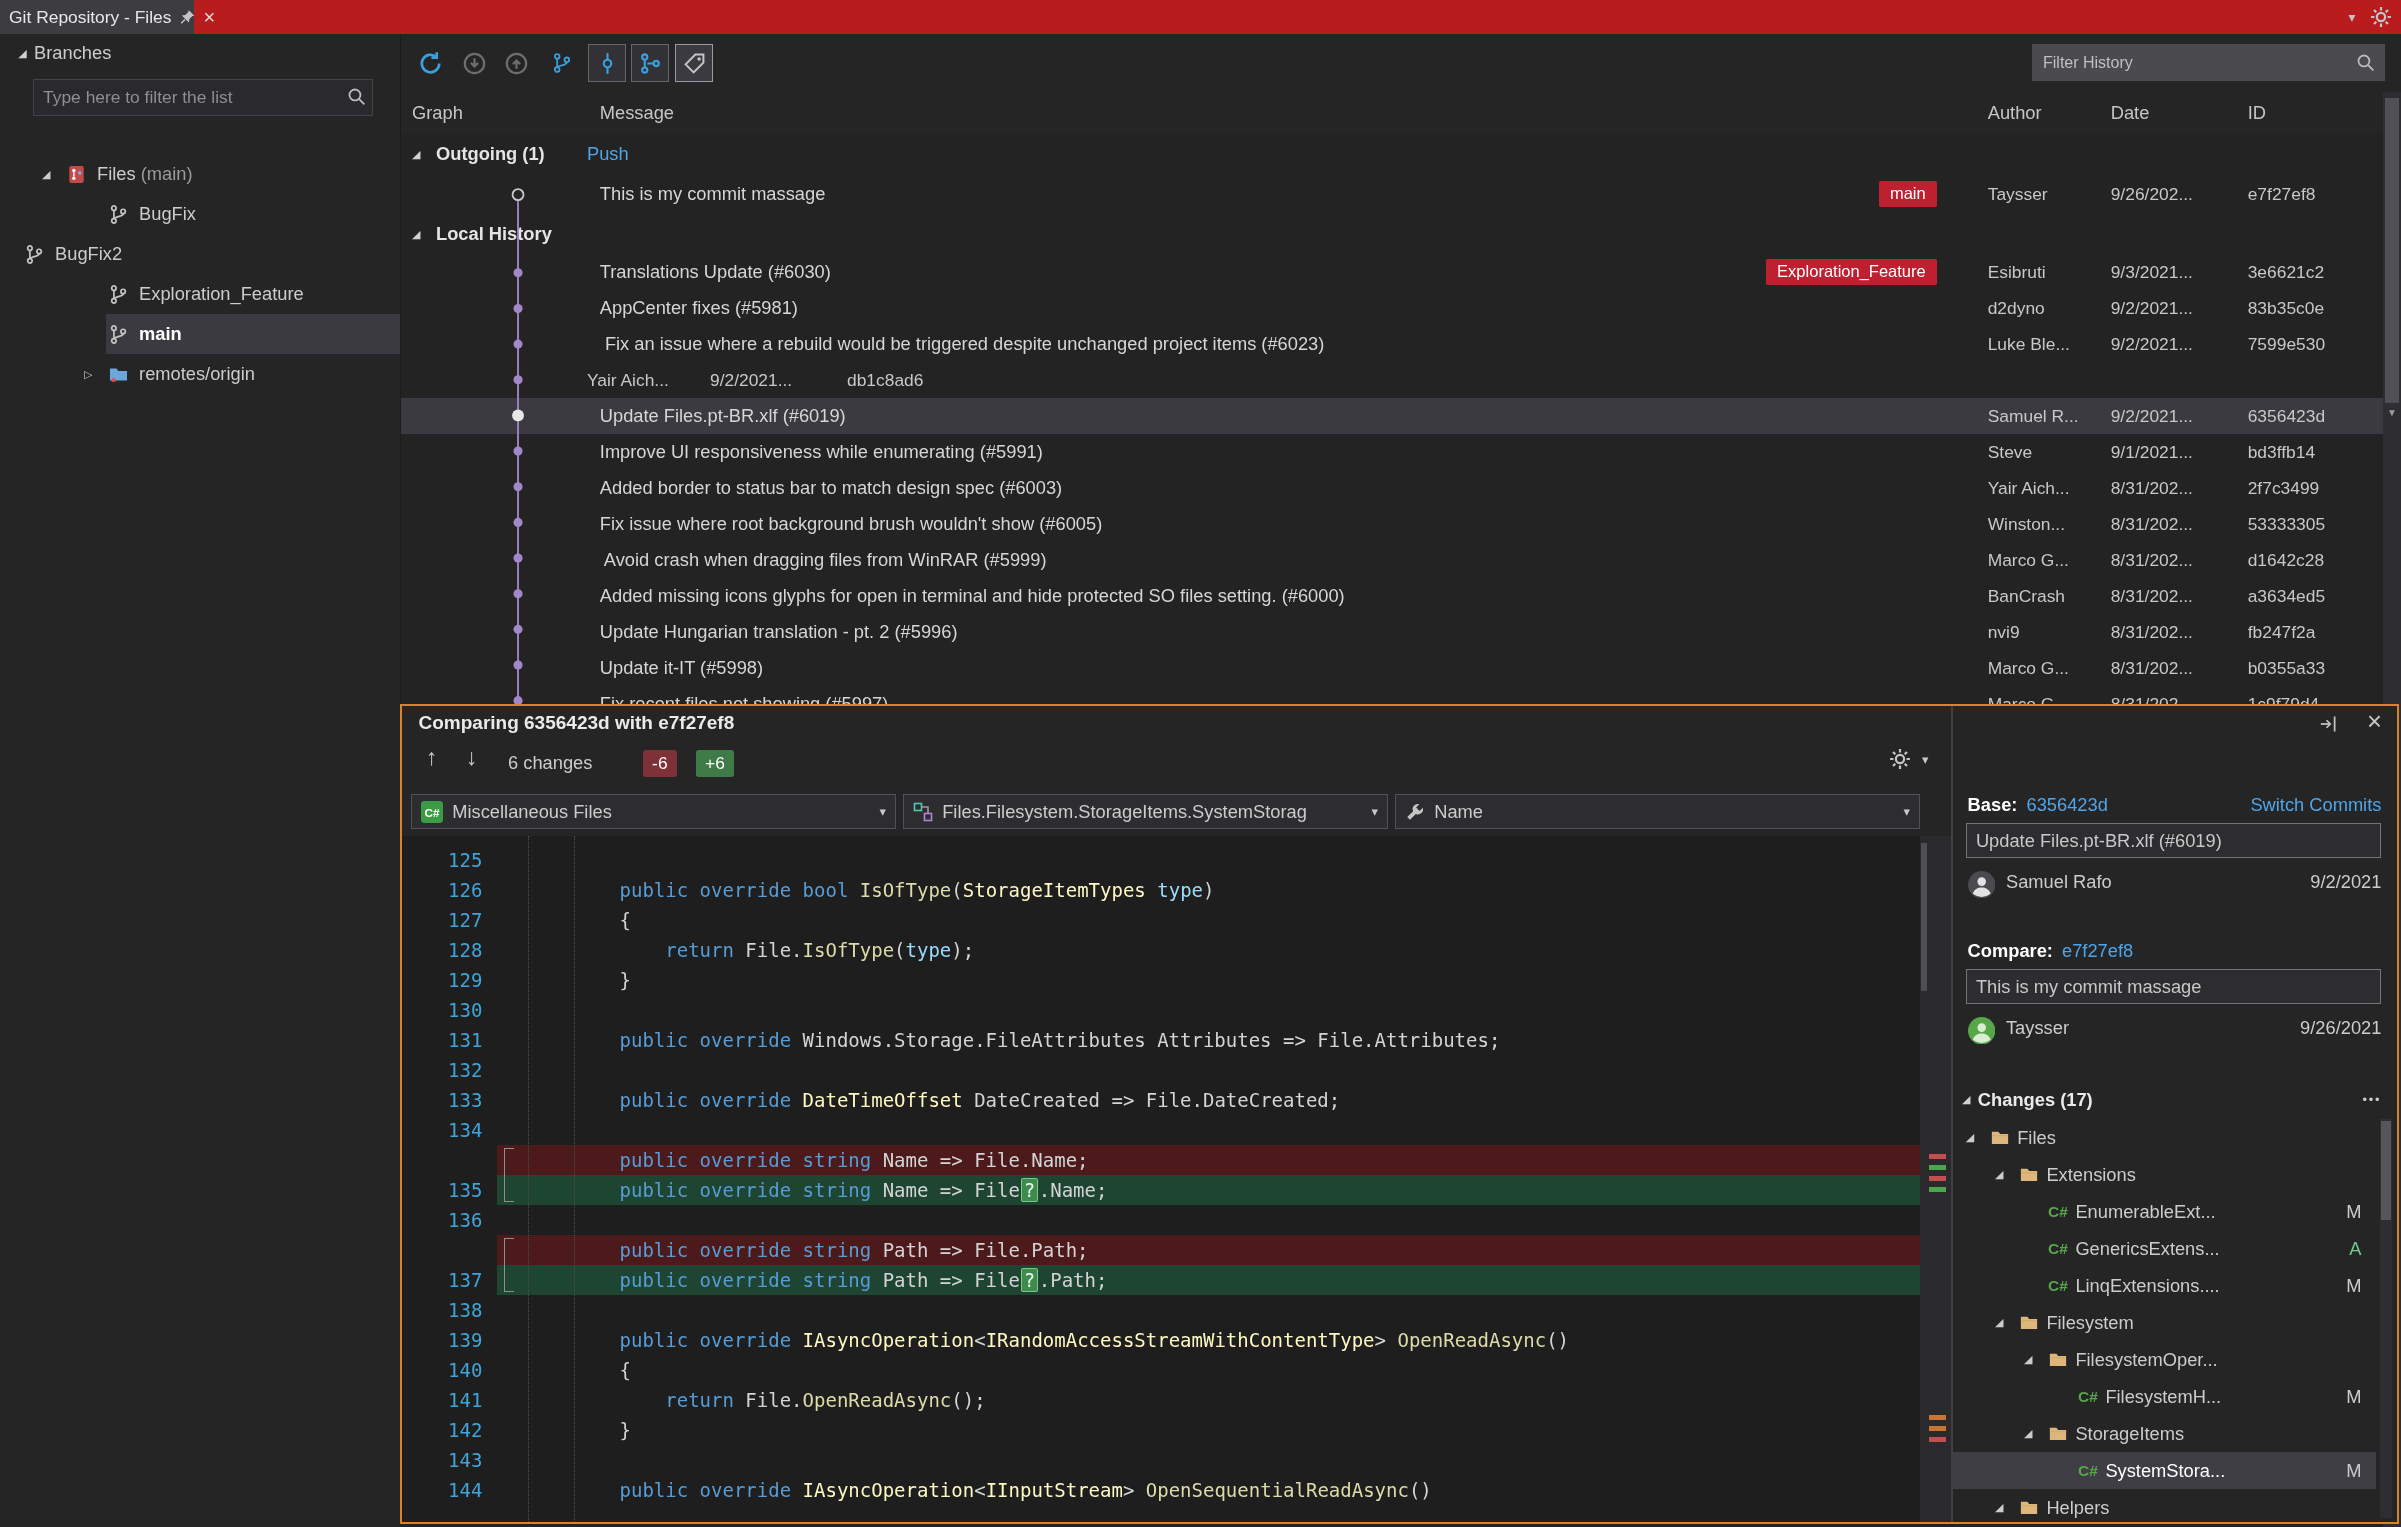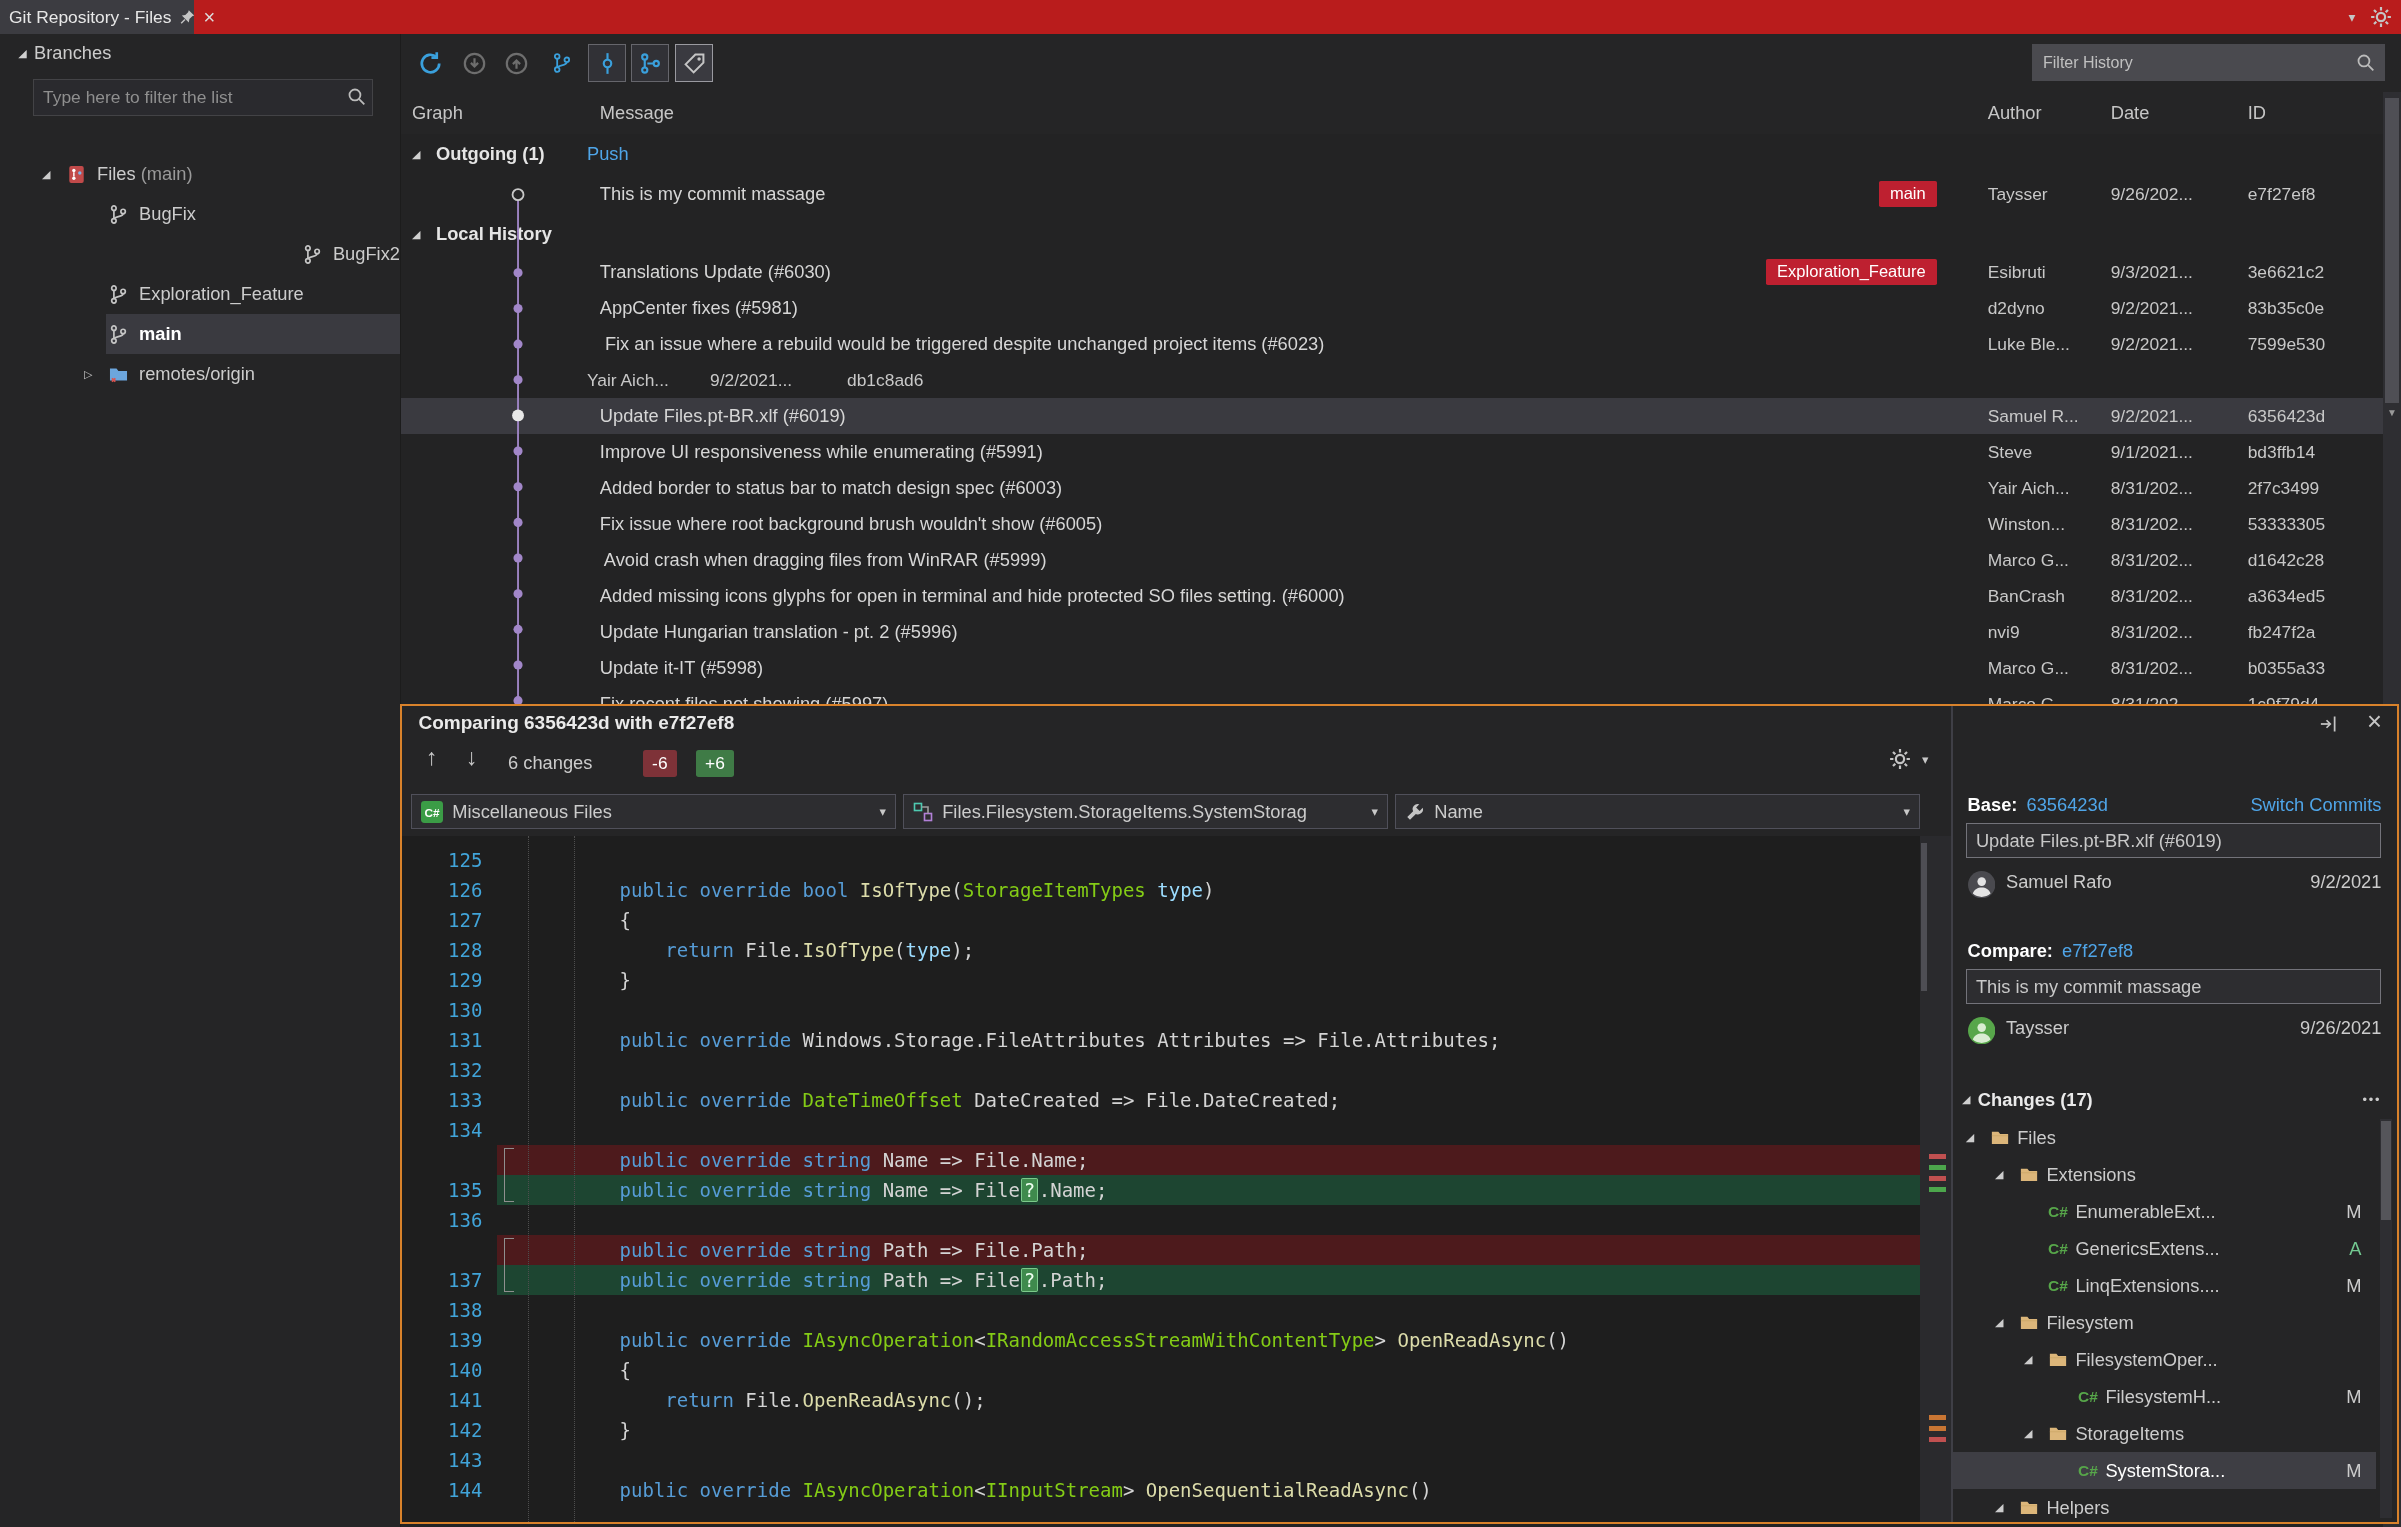--- a/index.html
+++ b/index.html
@@ -91,21 +91,21 @@
   .code{position:absolute;left:0;top:130px;width:1518px;bottom:0;background:#1e1e1e;overflow:hidden;padding-top:9.1px;box-sizing:border-box;}
   .guide{position:absolute;top:0;bottom:0;width:0;border-left:0.9px dotted #4e4e4e;z-index:2;pointer-events:none;}
   .line{display:flex;height:30px;line-height:30px;font-family:"DejaVu Sans Mono","Liberation Mono",monospace;font-size:19px;color:#d4d4d4;}
   .ln{width:95px;flex:none;text-align:right;padding-right:14.6px;box-sizing:border-box;color:#41a4d9;background:#1e1e1e;position:relative;z-index:3;}
   .ct{white-space:pre;position:relative;z-index:3;padding-left:31px;}
   .line.removed{background:#4d1a1c;}
   .line.added{background:#1d4531;}
   .chg{position:relative;}
   .bracket{position:absolute;left:102px;top:2.7px;bottom:2.7px;width:9.1px;border-left:1.8px solid #8f8f8f;border-top:1.8px solid #8f8f8f;border-bottom:1.8px solid #8f8f8f;z-index:4;}
   .tk-k{color:#569cd6;}
-  .tk-t{color:#84cc16;}
+  .tk-t{color:#fef9c3;}
   .tk-m{color:#dcdcaa;}
   .tk-v{color:#9cdcfe;}
   .tk-p{color:#d4d4d4;}
   .tk-h{background:#3f8a4d;border:0.9px solid #7cc98b;color:#f0fff2;border-radius:1.8px;padding:0 1.8px;margin:0 0.9px;}
 
   .map{position:absolute;left:1518px;top:130px;width:31px;bottom:0;background:#2a2a2d;}
   .map-thumb{position:absolute;left:0.9px;top:7.3px;width:6.4px;height:148px;background:#4e4e54;}
   .mk{position:absolute;left:9.1px;width:17.4px;height:4.6px;}
   .vdiv{position:absolute;left:1549px;top:0;bottom:0;width:1.8px;background:#3f3f46;}
 
@@ -200,21 +200,21 @@
                 <circle cx="4.5" cy="3.2" r="1.7"></circle>
                 <circle cx="4.5" cy="12.8" r="1.7"></circle>
                 <circle cx="11.5" cy="5.7" r="1.7"></circle>
                 <path d="M4.5 4.9v6.2"></path>
                 <path d="M11.5 7.4c0 2.6-7 1.9-7 4.3"></path>
               </g>
             </svg>
           </span>
           <span class="blabel">BugFix</span>
         </div>
-        <div class="brow" style=" justify-content: flex-end;">
+        <div class="brow" style="">
           <span class="expander"></span>
           <span class="ticon">
             <svg viewBox="0 0 16 16" width="21" height="21">
               <g fill="none" stroke="#c5c5c5" stroke-width="1.3">
                 <circle cx="4.5" cy="3.2" r="1.7"></circle>
                 <circle cx="4.5" cy="12.8" r="1.7"></circle>
                 <circle cx="11.5" cy="5.7" r="1.7"></circle>
                 <path d="M4.5 4.9v6.2"></path>
                 <path d="M11.5 7.4c0 2.6-7 1.9-7 4.3"></path>
               </g>

